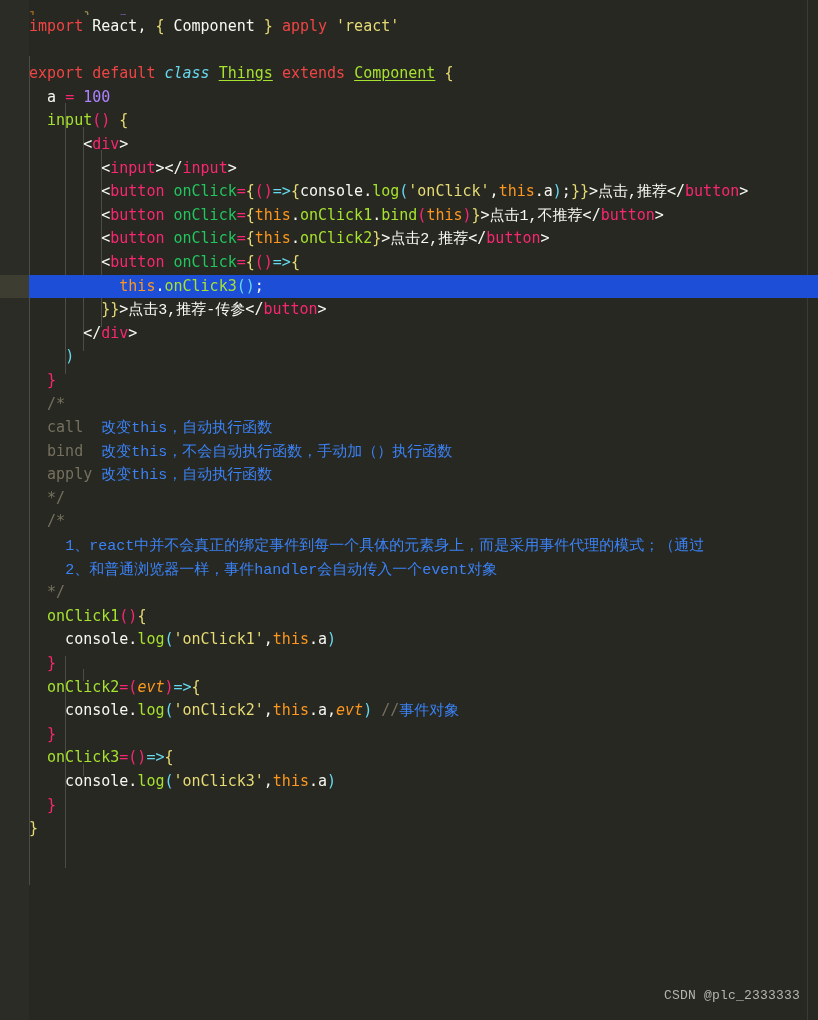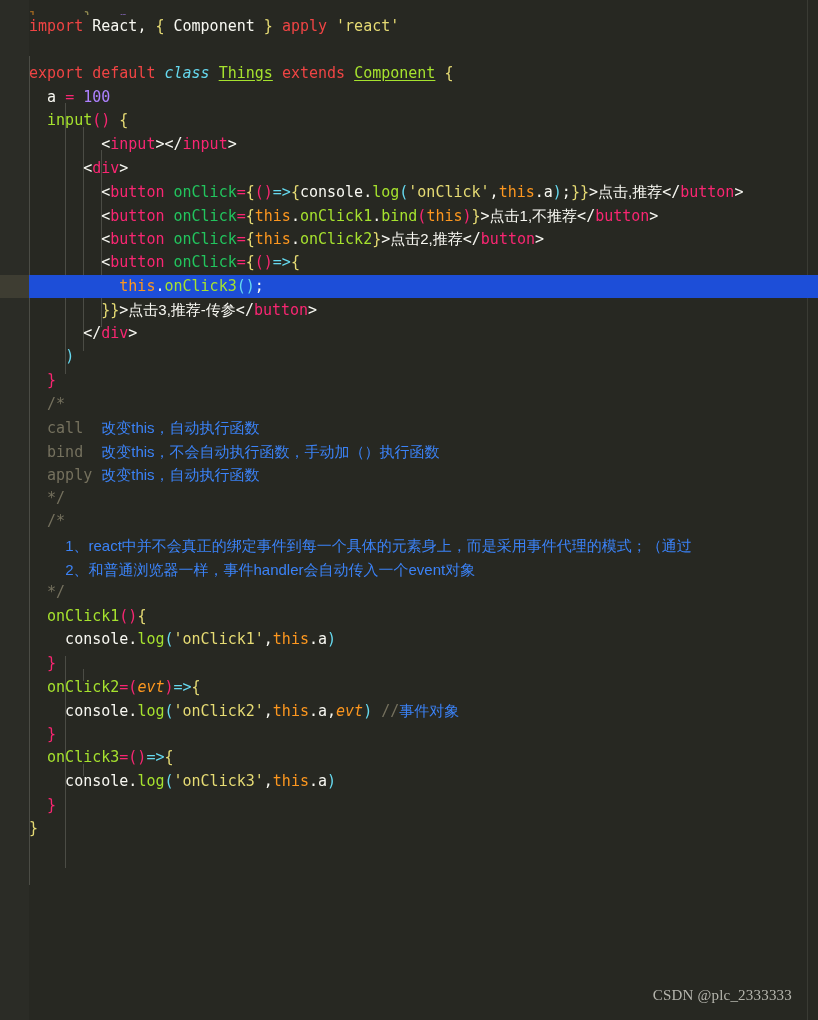--- a/index.html
+++ b/index.html
@@ -82,29 +82,29 @@
   .brc  { color: #e6db74; }
   .arw  { color: #66d9ef; }
   .blu  { color: #66d9ef; }
   .ths  { color: #fd971f; }
   .prm  { color: #fd971f; font-style: italic; }
   .cmt  { color: #75715e; }
   .pln  { color: #f8f8f2; }
   .tag  { color: #f92672; }
   .ang  { color: #f8f8f2; }
   .attr { color: #22c55e; }
-  .han  { color: #f8f8f2; font-family: Liberation Sans, sans-serif; }
+  .han  { color: #f8f8f2; font-family: Liberation Mono, monospace; }
   .cmt .han { color: #3b82f6; }
   .watermark {
     position: absolute;
-    right: 26px;
+    right: 18px;
     bottom: 12px;
     color: #b5b5ad;
-    font-family: Liberation Serif, serif;
-    font-size: 15px;
+    font-family: Liberation Mono, monospace;
+    font-size: 13px;
     letter-spacing: 0.2px;
   }
 </style>
 </head>
 <body>
 
 <div id="root">
 
   <div class="gutter"></div>
   <div class="ruler"></div>
@@ -125,23 +125,23 @@
 
     <div class="line"> </div>
 
     <div class="line"><span class="kw">export default</span> <span class="kw2">class</span> <span class="cls">Things</span> <span class="kw">extends</span> <span class="cls">Component</span> <span class="brc">{</span></div>
 
     <div class="line"><span class="pln">  a</span> <span class="par">=</span> <span class="num">100</span></div>
 
     <div class="line"><span class="pln">  </span><span class="fn">input</span><span class="par">()</span> <span class="brc">{</span></div>
 
 
+    <div class="line"><span class="pln">      </span><span class="ang">&lt;</span><span class="tag">div</span><span class="ang">&gt;</span></div>
+
     <div class="line"><span class="pln">        </span><span class="ang">&lt;</span><span class="tag">input</span><span class="ang">&gt;&lt;/</span><span class="tag">input</span><span class="ang">&gt;</span></div>
-
-    <div class="line"><span class="pln">      </span><span class="ang">&lt;</span><span class="tag">div</span><span class="ang">&gt;</span></div>
 
     <div class="line"><span class="pln">        </span><span class="ang">&lt;</span><span class="tag">button</span> <span class="attr">onClick</span><span class="par">=</span><span class="brc">{</span><span class="par">()</span><span class="arw">=&gt;</span><span class="brc">{</span><span class="pln">console</span><span class="pln">.</span><span class="fn">log</span><span class="blu">(</span><span class="str">'onClick'</span><span class="pln">,</span><span class="ths">this</span><span class="pln">.a</span><span class="blu">)</span><span class="pln">;</span><span class="brc">}</span><span class="brc">}</span><span class="ang">&gt;</span><span class="han">点击,推荐</span><span class="ang">&lt;/</span><span class="tag">button</span><span class="ang">&gt;</span></div>
 
     <div class="line"><span class="pln">        </span><span class="ang">&lt;</span><span class="tag">button</span> <span class="attr">onClick</span><span class="par">=</span><span class="brc">{</span><span class="ths">this</span><span class="pln">.</span><span class="fn">onClick1</span><span class="pln">.</span><span class="fn">bind</span><span class="par">(</span><span class="ths">this</span><span class="par">)</span><span class="brc">}</span><span class="ang">&gt;</span><span class="han">点击1,不推荐</span><span class="ang">&lt;/</span><span class="tag">button</span><span class="ang">&gt;</span></div>
 
     <div class="line"><span class="pln">        </span><span class="ang">&lt;</span><span class="tag">button</span> <span class="attr">onClick</span><span class="par">=</span><span class="brc">{</span><span class="ths">this</span><span class="pln">.</span><span class="fn">onClick2</span><span class="brc">}</span><span class="ang">&gt;</span><span class="han">点击2,推荐</span><span class="ang">&lt;/</span><span class="tag">button</span><span class="ang">&gt;</span></div>
 
     <div class="line"><span class="pln">        </span><span class="ang">&lt;</span><span class="tag">button</span> <span class="attr">onClick</span><span class="par">=</span><span class="brc">{</span><span class="par">()</span><span class="arw">=&gt;</span><span class="brc">{</span></div>
 
     <div class="line hl"><span class="pln">          </span><span class="ths">this</span><span class="pln">.</span><span class="fn">onClick3</span><span class="blu">()</span><span class="pln">;</span></div>

